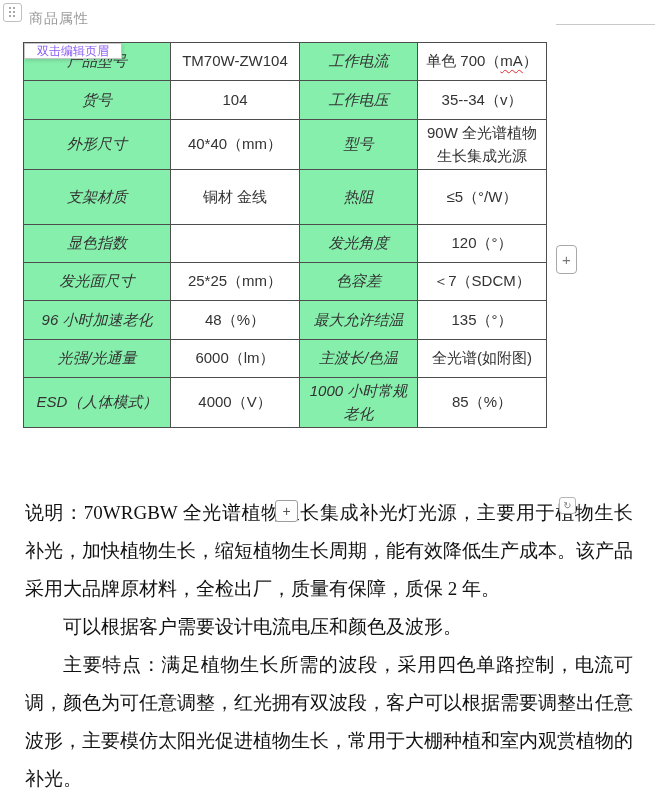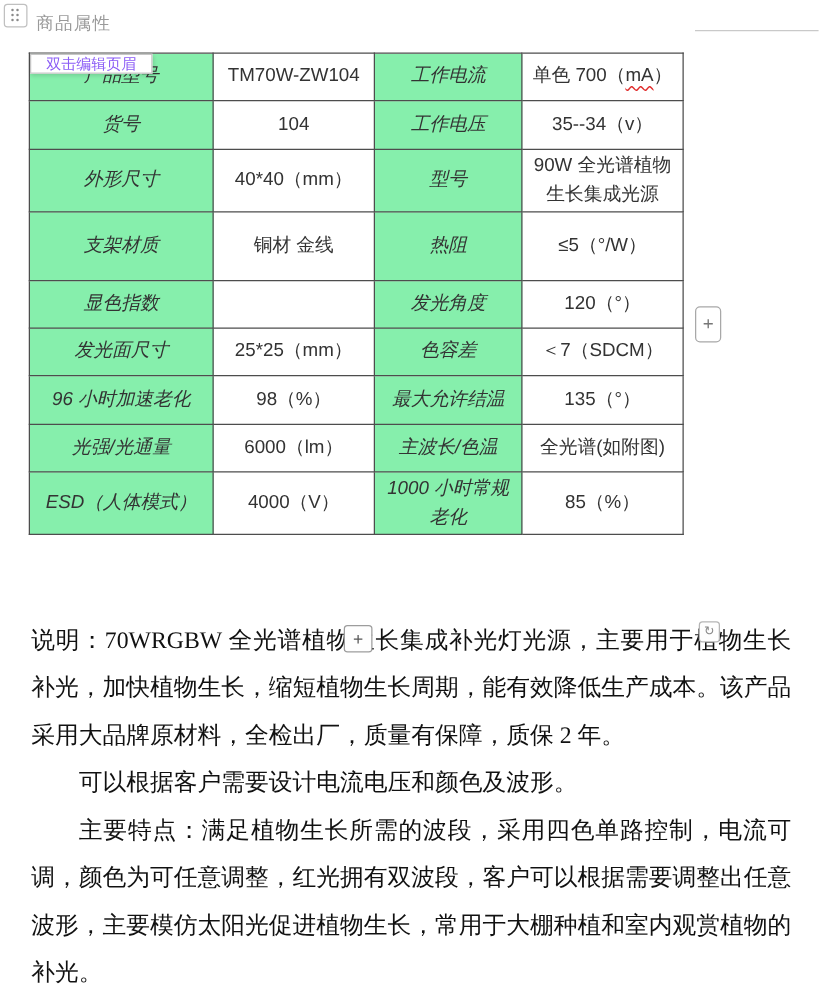--- a/index.html
+++ b/index.html
@@ -172,21 +172,21 @@
         <td><span>120（°）</span></td>
       </tr>
       <tr>
         <td class="label-cell"><span>发光面尺寸</span></td>
         <td><span>25*25（mm）</span></td>
         <td class="label-cell"><span>色容差</span></td>
         <td><span>＜7（SDCM）</span></td>
       </tr>
       <tr>
         <td class="label-cell"><span>96 小时加速老化</span></td>
-        <td><span>98（%）</span></td>
+        <td><span>48（%）</span></td>
         <td class="label-cell"><span>最大允许结温</span></td>
         <td><span>135（°）</span></td>
       </tr>
       <tr>
         <td class="label-cell"><span>光强/光通量</span></td>
         <td><span>6000（lm）</span></td>
         <td class="label-cell"><span>主波长/色温</span></td>
         <td><span>全光谱(如附图)</span></td>
       </tr>
       <tr>

